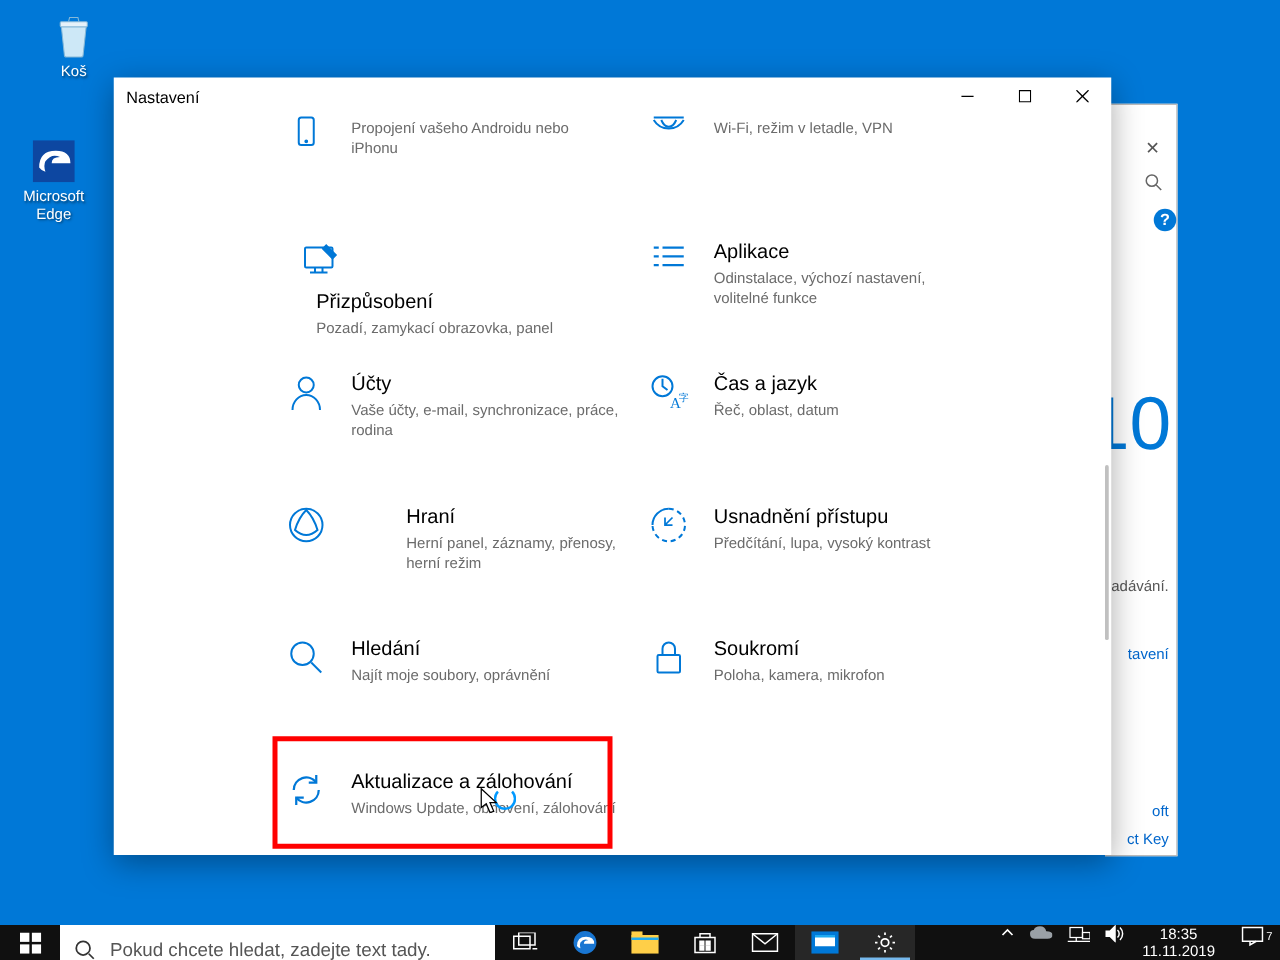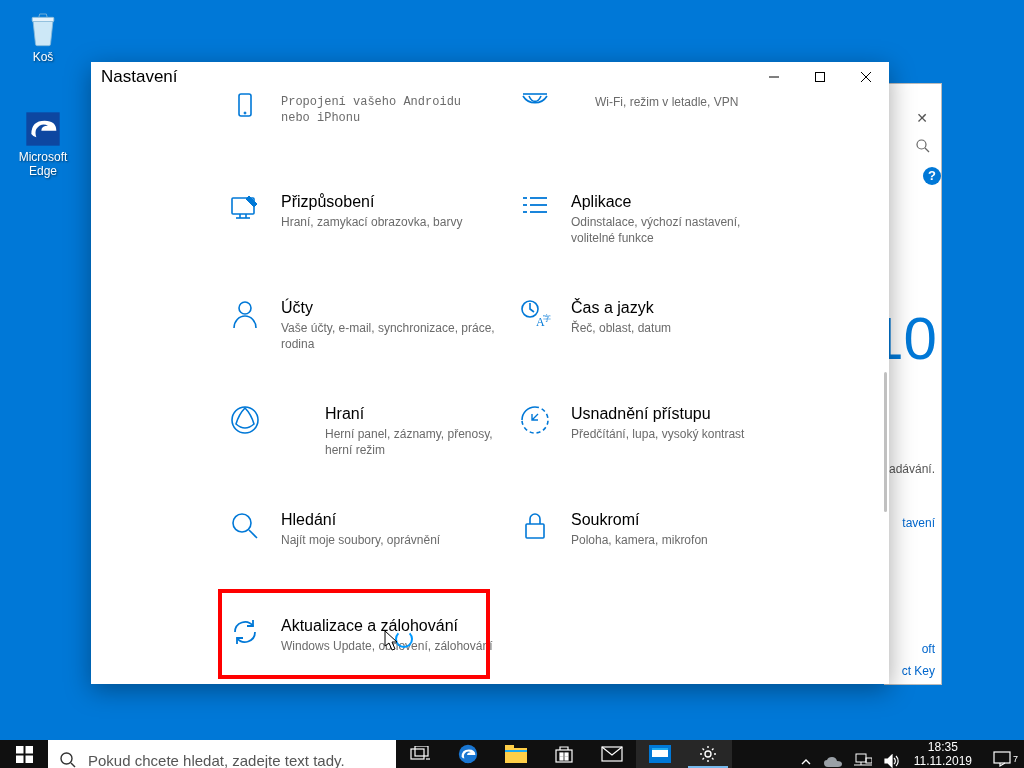--- a/index.html
+++ b/index.html
@@ -1,33 +1,33 @@
 <!DOCTYPE html>
 <html><head>
 <meta charset="utf-8">
 <style>
   html,body{margin:0;padding:0;width:1024px;height:768px;overflow:hidden;font-family:"Segoe UI",Tahoma,sans-serif;background:#0078d7;}
   
   .desktop-icon{position:absolute;display:flex;flex-direction:column;align-items:center;color:#fff;font-size:12px;text-shadow:1px 1px 2px rgba(0,0,0,.5);width:70px;cursor:pointer;}
   .desktop-icon .glyph{width:42px;height:42px;display:flex;align-items:center;justify-content:center;}
-  .recycle{top:8px;left:8px;justify-content:center;}
+  .recycle{top:8px;left:24px;justify-content:center;}
   .edge-icon{top:108px;left:8px;}
   .recycle svg{width:40px;height:40px;}
   .edge-icon svg{width:40px;height:40px;}
   
   .bg-window{position:absolute;top:83px;left:884px;width:56px;height:600px;background:#fff;border:1px solid #bbb;}
   .bg-window .x{position:absolute;top:26px;right:13px;font-size:14px;color:#555;}
   .bg-window .searchglass{position:absolute;top:54px;right:10px;width:16px;height:16px;}
   .bg-window .help{position:absolute;top:83px;right:0px;width:18px;height:18px;border-radius:50%;background:#0078d7;color:#fff;font-size:13px;font-weight:bold;text-align:center;line-height:18px;}
   .bg-window .big10{position:absolute;top:220px;right:4px;font-size:60px;font-weight:200;color:#0078d7;}
   .bg-window .snip{position:absolute;font-size:12px;color:#555;right:6px;white-space:nowrap;}
   .bg-window .link{color:#0066cc;margin-left:41px;}
   
   .win{position:absolute;top:62px;left:91px;width:798px;height:622px;background:#fff;box-shadow:0 6px 24px rgba(0,0,0,.35);}
-  .titlebar{height:30px;display:flex;align-items:center;font-size:17px;}
+  .titlebar{height:30px;display:flex;align-items:center;font-size:13px;}
   .titlebar .t{padding-left:10px;color:#000;}
   .titlebar .spacer{flex:1;}
   .winbtn{width:46px;height:30px;display:flex;align-items:center;justify-content:center;color:#000;}
   .content{position:absolute;top:30px;left:0;right:0;bottom:0;overflow:hidden;}
   .scroll-thumb{position:absolute;right:2px;top:280px;width:3px;height:140px;background:#c0c0c0;border-radius:2px;}
   .grid{position:absolute;top:0;left:134px;width:660px;}
   .cat{position:absolute;display:flex;align-items:flex-start;width:270px;}
   .cat .icon{width:40px;height:40px;flex-shrink:0;display:flex;align-items:flex-start;justify-content:center;color:#0078d7;}
   .cat .icon svg{stroke:#0078d7;}
   .cat .txt{padding-left:16px;}
@@ -39,21 +39,21 @@
   .busy-ring{position:absolute;width:14px;height:14px;border:2px solid #0099ff;border-top-color:transparent;border-radius:50%;z-index:99;}
   
   .taskbar{position:absolute;left:0;right:0;bottom:0;height:28px;background:#101010;display:flex;align-items:stretch;color:#fff;}
   .start{width:48px;display:flex;align-items:center;justify-content:center;}
   .searchbox{display:flex;align-items:center;background:#fff;color:#555;width:348px;height:40px;}
   .searchbox .sicon{width:40px;display:flex;align-items:center;justify-content:center;}
   .searchbox .stext{font-size:15px;color:#555;}
   .tbtn{width:48px;display:flex;align-items:center;justify-content:center;position:relative;}
   .tbtn.active::after{content:"";position:absolute;bottom:0;left:4px;right:4px;height:2px;background:#76b9ed;}
   .tbtn.running{background:#272727;}
-  .tray{margin-left:auto;display:flex;align-items:flex-end;}
+  .tray{margin-left:auto;display:flex;align-items:flex-start;}
   .tray .ticon{padding:0 6px;display:flex;align-items:center;justify-content:center;}
   .tray .clock{font-size:12px;line-height:14px;text-align:center;padding:0 8px;}
   .tray .notif{width:44px;display:flex;align-items:center;justify-content:center;position:relative;}
   .tray .notif .badge{position:absolute;bottom:4px;right:6px;font-size:9px;color:#fff;background:none;}
 </style>
 </head>
 <body>
 
 <div class="desktop-icon recycle">
   <div class="glyph">
@@ -108,57 +108,57 @@
         <svg width="10" height="10">
           <line x1="0" y1="0" x2="10" y2="10" stroke="#000"></line>
           <line x1="10" y1="0" x2="0" y2="10" stroke="#000"></line>
         </svg>
       </div>
   </div>
   <div class="content">
     <div class="scroll-thumb"></div>
     <div class="grid">
 
-      <div class="cat" style="top:0px;left:0;font-family:Liberation Mono, monospace;">
+      <div class="cat" style="top:0px;left:0;">
         <div class="icon">
             <svg width="32" height="32" viewBox="0 0 32 32" fill="none">
               <rect x="10" y="2" width="12" height="22" rx="2" stroke="#0078d7" stroke-width="1.6"></rect>
               <circle cx="16" cy="21" r="1" fill="#0078d7"></circle>
             </svg>
           </div>
         <div class="txt">
             <div class="desc">Propojení vašeho Androidu nebo iPhonu</div>
           </div>
       </div>
-      <div class="cat" style="top:0px;left:290px;gap:24px;">
+      <div class="cat" style="top:0px;left:290px;">
         <div class="icon">
             <svg width="32" height="32" viewBox="0 0 32 32" fill="none">
               <path d="M4 4 A14 14 0 0 0 28 4" stroke="#0078d7" stroke-width="1.6"></path>
               <path d="M10 4 A8 16 0 0 0 22 4" stroke="#0078d7" stroke-width="1.6"></path>
               <line x1="4" y1="2" x2="28" y2="2" stroke="#0078d7" stroke-width="1.6"></line>
             </svg>
           </div>
         <div class="txt">
             <div class="desc">Wi-Fi, režim v letadle, VPN</div>
           </div>
       </div>
 
-      <div class="cat" style="top:100px;left:0;">
+      <div class="cat" style="top:100px;left:12px;flex-direction:column;">
         <div class="icon">
             <svg width="32" height="32" viewBox="0 0 32 32" fill="none">
               <rect x="3" y="6" width="22" height="16" rx="1" stroke="#0078d7" stroke-width="1.6"></rect>
               <line x1="11" y1="22" x2="11" y2="26" stroke="#0078d7" stroke-width="1.6"></line>
               <line x1="17" y1="22" x2="17" y2="26" stroke="#0078d7" stroke-width="1.6"></line>
               <line x1="7" y1="26" x2="21" y2="26" stroke="#0078d7" stroke-width="1.6"></line>
               <path d="M20 4 L28 12 L25 15 L17 7 Z" fill="#0078d7"></path>
             </svg>
           </div>
         <div class="txt">
             <div class="title">Přizpůsobení</div>
-            <div class="desc">Hraní, zamykací obrazovka, barvy</div>
+            <div class="desc">Pozadí, zamykací obrazovka, panel</div>
           </div>
       </div>
       <div class="cat" style="top:100px;left:290px;">
         <div class="icon">
             <svg width="32" height="32" viewBox="0 0 32 32" fill="none" stroke="#0078d7" stroke-width="1.8">
               <line x1="4" y1="6" x2="8" y2="6"></line>
               <line x1="11" y1="6" x2="28" y2="6"></line>
               <line x1="4" y1="13" x2="8" y2="13"></line>
               <line x1="11" y1="13" x2="28" y2="13"></line>
               <line x1="4" y1="20" x2="8" y2="20"></line>

